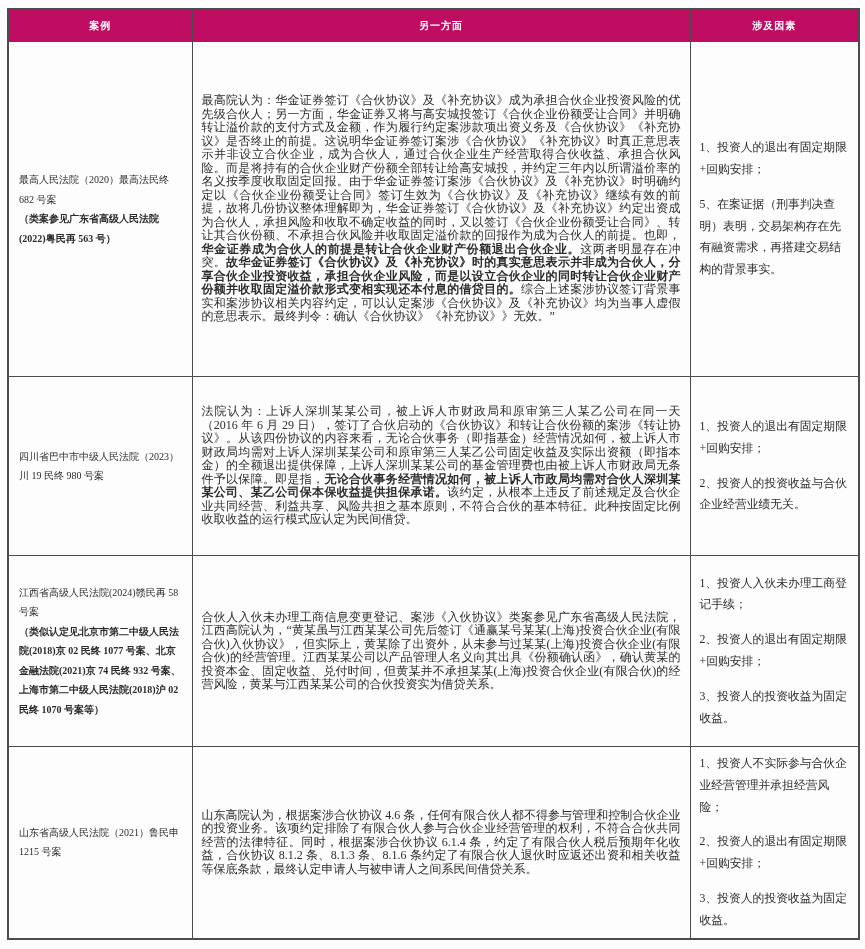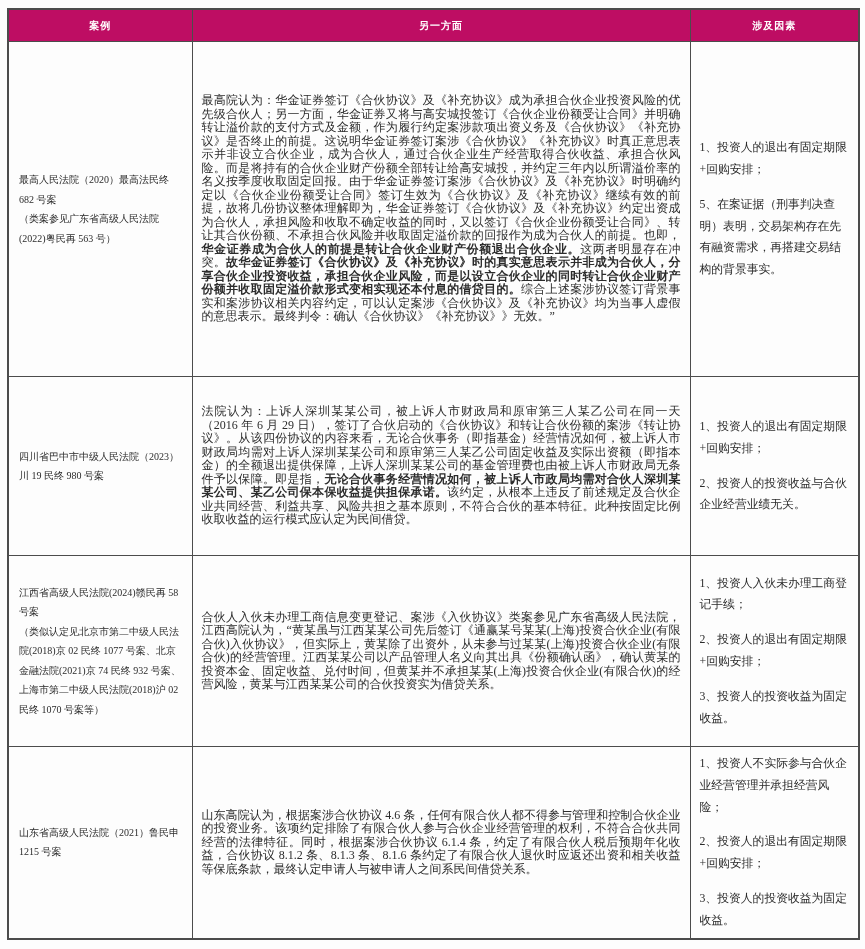--- a/index.html
+++ b/index.html
@@ -37,21 +37,21 @@
   tr.r1{height:335px;}
   tr.r2{height:179px;}
   tr.r3{height:191px;padding-left:20px;}
   tr.r4{height:186px;}
   td.case{
     text-align:left;
     padding:6px 10px;
     font-size:10px;
   }
   td.case p{margin:0;line-height:1.95;}
-  td.case p + p{}
+  td.case p + p{font-weight:bold;}
   td.opinion{
     padding:4px 9px;
     font-size:12px;
   }
   td.opinion .body{
     line-height:13.5px;
     text-align:justify;
     text-justify:inter-ideograph;
   }
   td.opinion .body .seg-b{font-weight:bold;}

